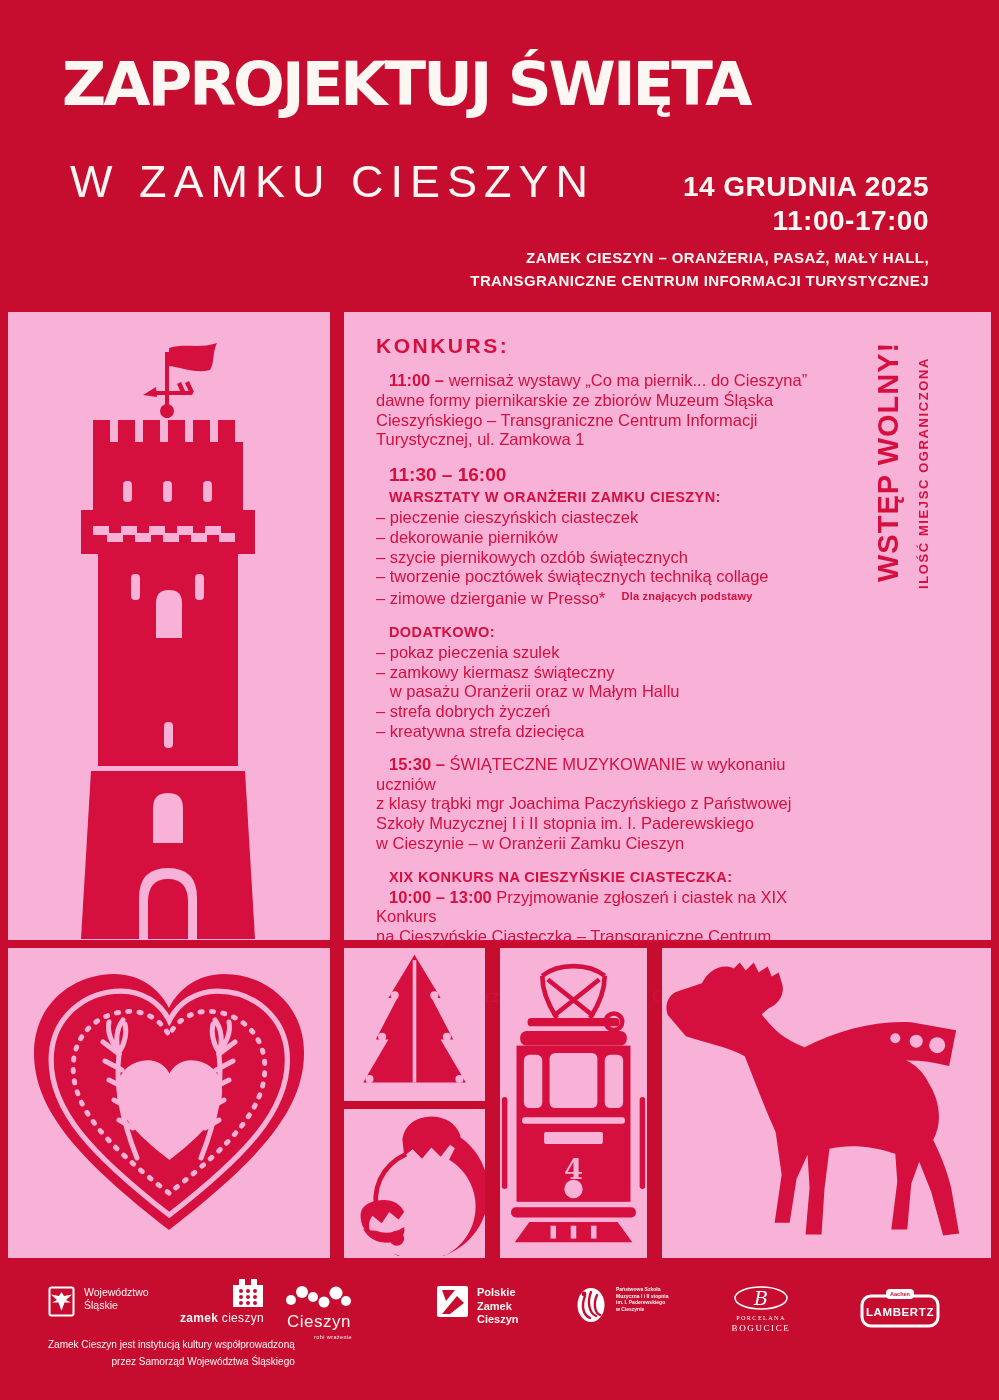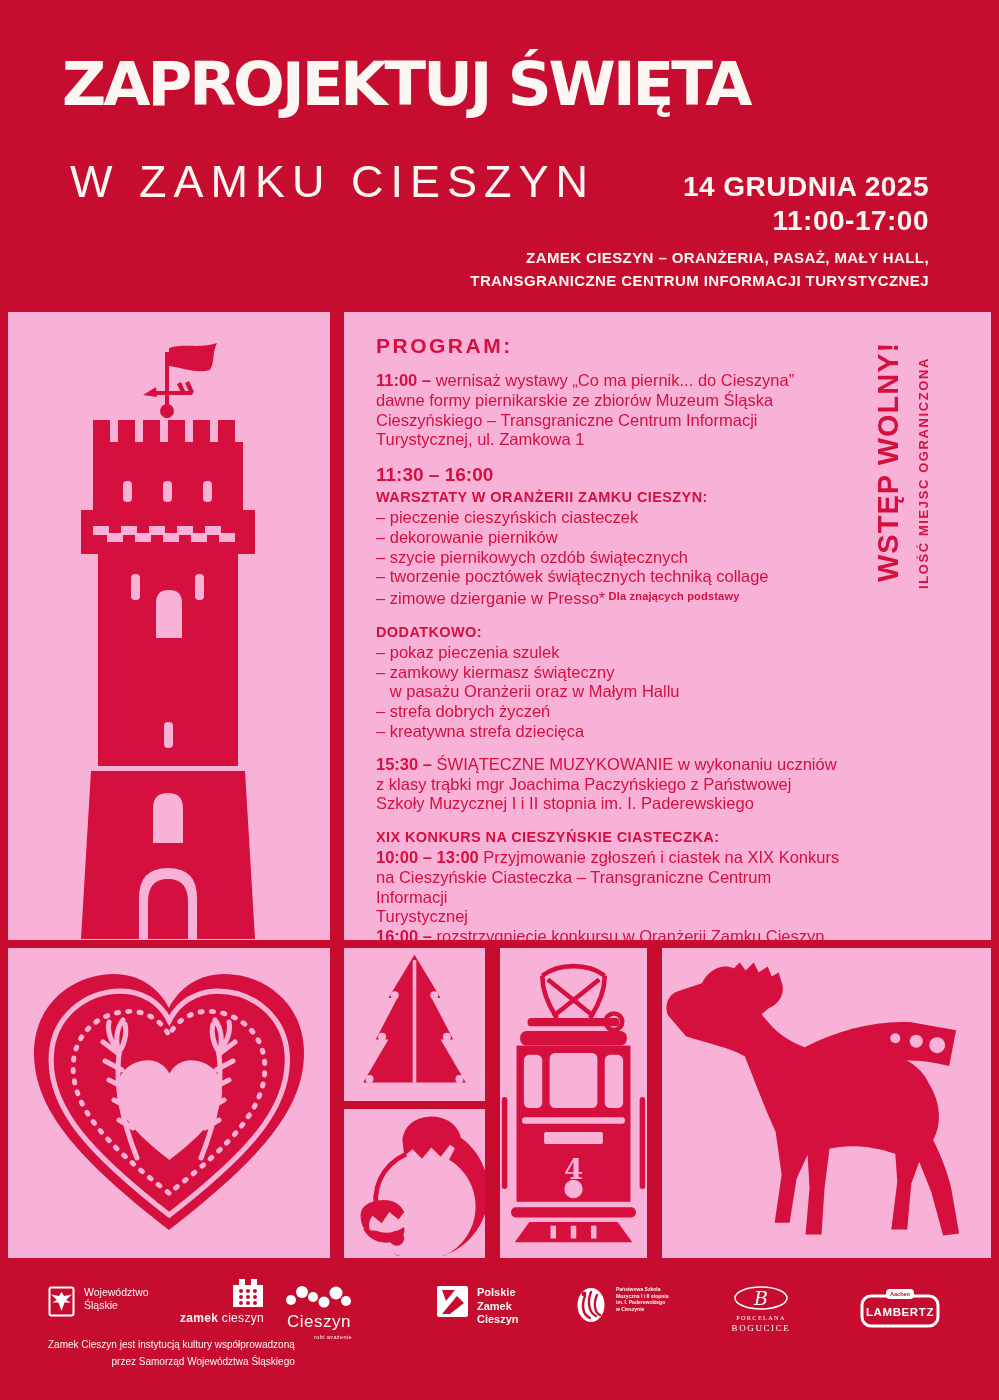--- a/index.html
+++ b/index.html
@@ -31,21 +31,21 @@
   .when{position:absolute;right:70px;top:170px;text-align:right;color:var(--white);}
   .when .d{font-size:28px;font-weight:bold;letter-spacing:.5px;line-height:34px;}
   .venue{position:absolute;right:70px;top:246px;text-align:right;color:var(--white);
     font-size:15px;font-weight:bold;letter-spacing:.4px;line-height:23px;}
   
   .program{left:344px;top:312px;width:647px;height:628px;padding:22px 150px 0 32px;}
   .program h2{
     color:var(--ink);font-size:21px;letter-spacing:2.5px;font-weight:bold;margin-bottom:13px;
   }
   .pline{font-size:16.5px;line-height:19.8px;color:var(--ink);white-space:pre-wrap;}
-  .pline .b{font-weight:bold;}
+  .pline .b{font-weight:bold;margin-left:13px;}
   .pline .bg{font-size:19px;line-height:24px;}
   .pline .caps{font-size:14.5px;letter-spacing:.4px;}
   .pline .sm{font-size:11px;vertical-align:4px;letter-spacing:.2px;}
   .psec{margin-bottom:13px;}
   .vnote-big,.vnote-small{
     position:absolute;writing-mode:vertical-rl;transform:rotate(180deg);
     color:var(--ink);font-weight:bold;white-space:nowrap;
   }
   .vnote-big{right:86px;top:20px;height:250px;font-size:29px;letter-spacing:1px;}
   .vnote-small{right:60px;top:22px;height:255px;font-size:13px;letter-spacing:1.6px;}
@@ -149,21 +149,21 @@
 
       <path d="M100,505 L100,470 Q100,455 115,455 Q130,455 130,470 L130,505 Z"></path>
 
       <path d="M86,601 L86,560 Q86,530 115,530 Q144,530 144,560 L144,601 Z"></path>
     </g>
     <path fill="var(--ink)" d="M95,601 L95,564 Q95,541 115,541 Q135,541 135,564 L135,601 Z"></path>
   </svg>
 </div>
 
 <div class="panel program">
-  <h2>PROGRAM:</h2>
+  <h2>KONKURS:</h2>
   <div>
       <div class="psec">
         <div class="pline"><span class="b">11:00 – </span><span>wernisaż wystawy „Co ma piernik... do Cieszyna”</span></div>
         <div class="pline"><span>dawne formy piernikarskie ze zbiorów Muzeum Śląska</span></div>
         <div class="pline"><span>Cieszyńskiego – Transgraniczne Centrum Informacji</span></div>
         <div class="pline"><span>Turystycznej, ul. Zamkowa 1</span></div>
       </div>
       <div class="psec">
         <div class="pline"><span class="b bg">11:30 – 16:00</span></div>
         <div class="pline"><span class="b caps">WARSZTATY W ORANŻERII ZAMKU CIESZYN:</span></div>
@@ -178,20 +178,21 @@
         <div class="pline"><span>– pokaz pieczenia szulek</span></div>
         <div class="pline"><span>– zamkowy kiermasz świąteczny</span></div>
         <div class="pline"><span>   w pasażu Oranżerii oraz w Małym Hallu</span></div>
         <div class="pline"><span>– strefa dobrych życzeń</span></div>
         <div class="pline"><span>– kreatywna strefa dziecięca</span></div>
       </div>
       <div class="psec">
         <div class="pline"><span class="b">15:30 – </span><span>ŚWIĄTECZNE MUZYKOWANIE w wykonaniu uczniów</span></div>
         <div class="pline"><span>z klasy trąbki mgr Joachima Paczyńskiego z Państwowej</span></div>
         <div class="pline"><span>Szkoły Muzycznej I i II stopnia im. I. Paderewskiego</span></div>
+        <div class="pline"><span>w Cieszynie – w Oranżerii Zamku Cieszyn</span></div>
       </div>
       <div class="psec">
         <div class="pline"><span class="b caps">XIX KONKURS NA CIESZYŃSKIE CIASTECZKA:</span></div>
         <div class="pline"><span class="b">10:00 – 13:00</span><span> Przyjmowanie zgłoszeń i ciastek na XIX Konkurs</span></div>
         <div class="pline"><span>na Cieszyńskie Ciasteczka – Transgraniczne Centrum Informacji</span></div>
         <div class="pline"><span>Turystycznej</span></div>
         <div class="pline"><span class="b">16:00 – </span><span>rozstrzygnięcie konkursu w Oranżerii Zamku Cieszyn</span></div>
       </div>
     </div>
   <div class="vnote-big">WSTĘP WOLNY!</div>

